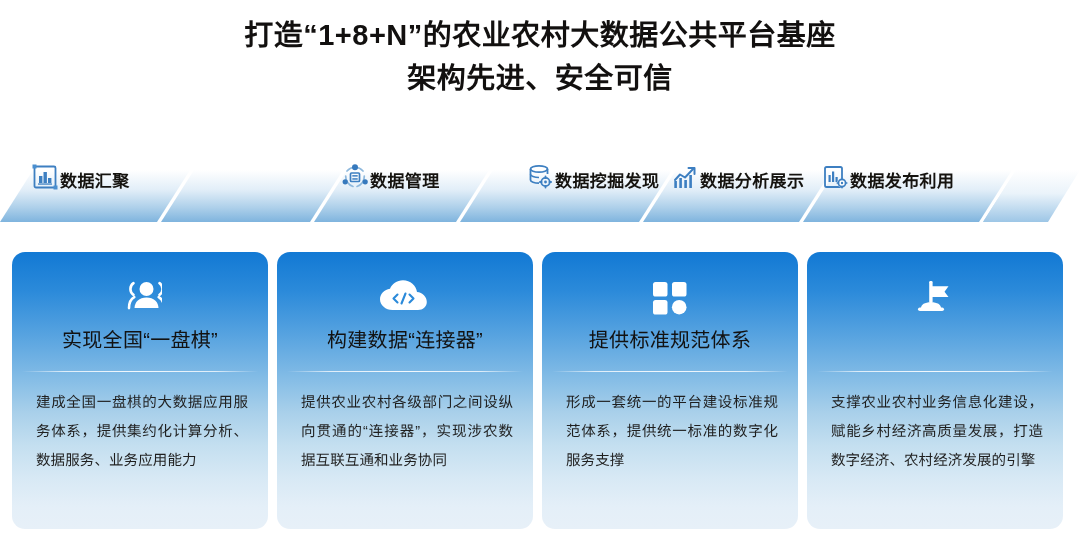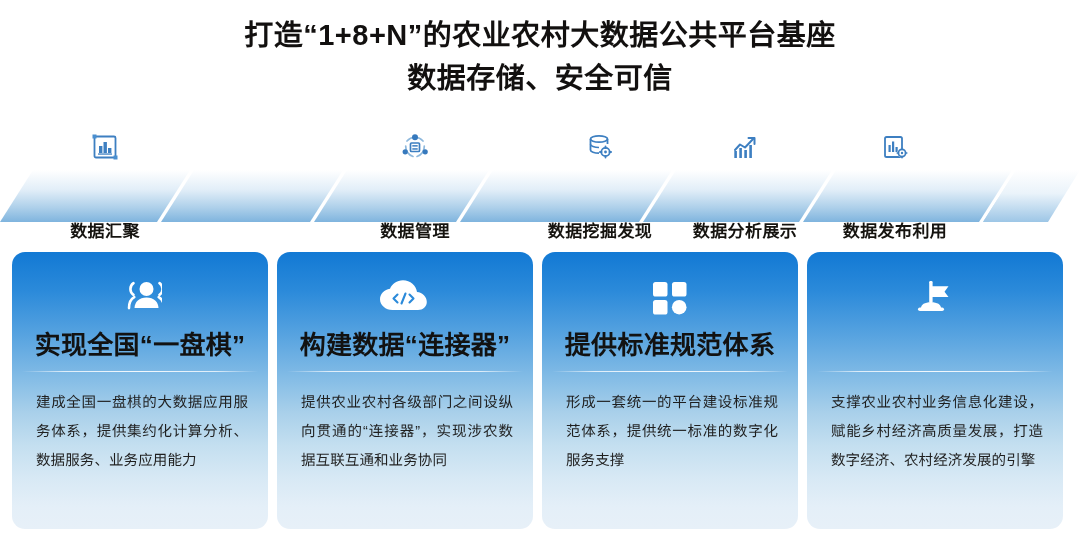--- a/index.html
+++ b/index.html
@@ -45,24 +45,23 @@
     position: absolute;
     top: 40px;
     left: 0;
   }
   .band-step {
     position: absolute;
     top: 0;
     height: 92px;
     width: 150px;
     display: flex;
-    flex-direction: column;
+    flex-direction: row;
     align-items: center;
     justify-content: flex-start;
-    gap: 48px;
   }
   .band-icon {
     height: 40px;
     display: flex;
     align-items: center;
     justify-content: center;
     margin-top: 2px;
   }
   .band-label {
     margin-top: 7px;
@@ -109,22 +108,22 @@
     display: flex;
     align-items: center;
     justify-content: center;
   }
   .card-title {
     position: absolute;
     top: 72px;
     left: 0;
     width: 100%;
     text-align: center;
-    font-size: 26px;
-    font-weight: bold;
+    font-size: 20px;
+    font-weight: normal;
     color: #121212;
     letter-spacing: 0.3px;
     white-space: nowrap;
   }
   .card-divider {
     position: absolute;
     top: 119px;
     left: 10px;
     width: 236px;
     height: 1px;
@@ -146,21 +145,21 @@
     text-align: justify;
     text-align-last: left;
     letter-spacing: 0.1px;
   }
 </style>
 </head>
 <body>
 
 <div class="title-block">
   <div class="title-line">打造“1+8+N”的农业农村大数据公共平台基座</div>
-  <div class="title-line">数据存储、安全可信</div>
+  <div class="title-line">架构先进、安全可信</div>
 </div>
 
 <div class="band">
 
   <svg class="band-svg" width="1080" height="52" viewBox="0 0 1080 52">
     <defs>
       <linearGradient id="segGrad" x1="0" y1="0" x2="0" y2="1">
         <stop offset="0%" stop-color="#ffffff"></stop>
         <stop offset="38%" stop-color="#e2eef8"></stop>
         <stop offset="72%" stop-color="#aed0ea"></stop>

